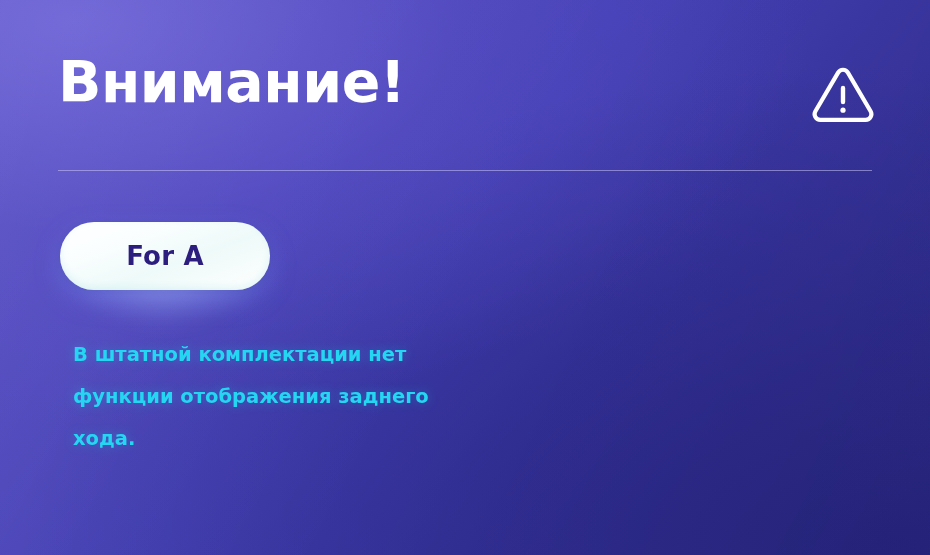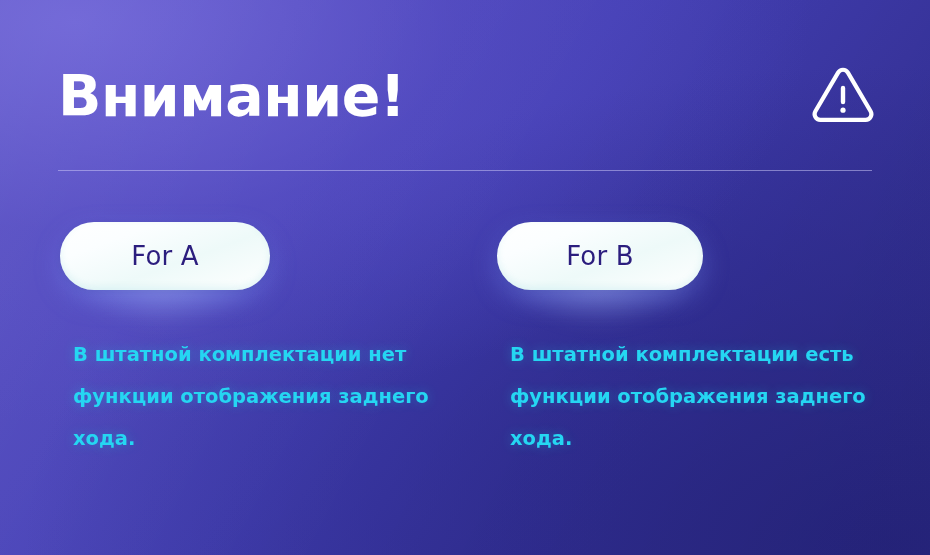--- a/index.html
+++ b/index.html
@@ -31,21 +31,21 @@
     position: absolute;
     inset: 0;
     background: linear-gradient(118deg, rgba(255,255,255,0.055) 0%, rgba(255,255,255,0.02) 28%, rgba(255,255,255,0.0) 52%, rgba(0,0,0,0.05) 100%);
     pointer-events: none;
   }
 
   
   .title {
     position: absolute;
     left: 58px;
-    top: 68px;
+    top: 54px;
     font-size: 57px;
     line-height: 1.0;
     font-weight: 700;
     color: #ffffff;
     letter-spacing: -0.5px;
     white-space: nowrap;
   }
 
   .warn-icon {
     position: absolute;
@@ -103,21 +103,21 @@
       0 10px 26px rgba(120,140,245,0.40),
       0 2px 6px rgba(40,40,120,0.22),
       inset 0 -3px 7px rgba(196,232,238,0.45);
     display: flex;
     align-items: center;
     justify-content: center;
   }
 
   .pill-label {
     font-size: 26px;
-    font-weight: 400;
+    font-weight: 700;
     color: #2b1e7e;
     letter-spacing: 0.2px;
     text-shadow: 0 1px 1px rgba(255,255,255,0.8);
   }
 
   
   .body-text {
     position: absolute;
     top: 112px;
     left: 13px;
@@ -152,23 +152,14 @@
   <div class="col col-a">
     <div class="pill-wrap">
       <div class="pill-glow"></div>
       <div class="pill">
         <span class="pill-label">For A</span>
       </div>
     </div>
     <div class="body-text">В штатной комплектации нет функции отображения заднего хода.</div>
   </div>
 
-  <div class="col col-b">
-    <div class="pill-wrap">
-      <div class="pill-glow"></div>
-      <div class="pill">
-        <span class="pill-label">For B</span>
-      </div>
-    </div>
-    <div class="body-text">В штатной комплектации есть функции отображения заднего хода.</div>
-  </div>
 
 </div>
 
 </body></html>

